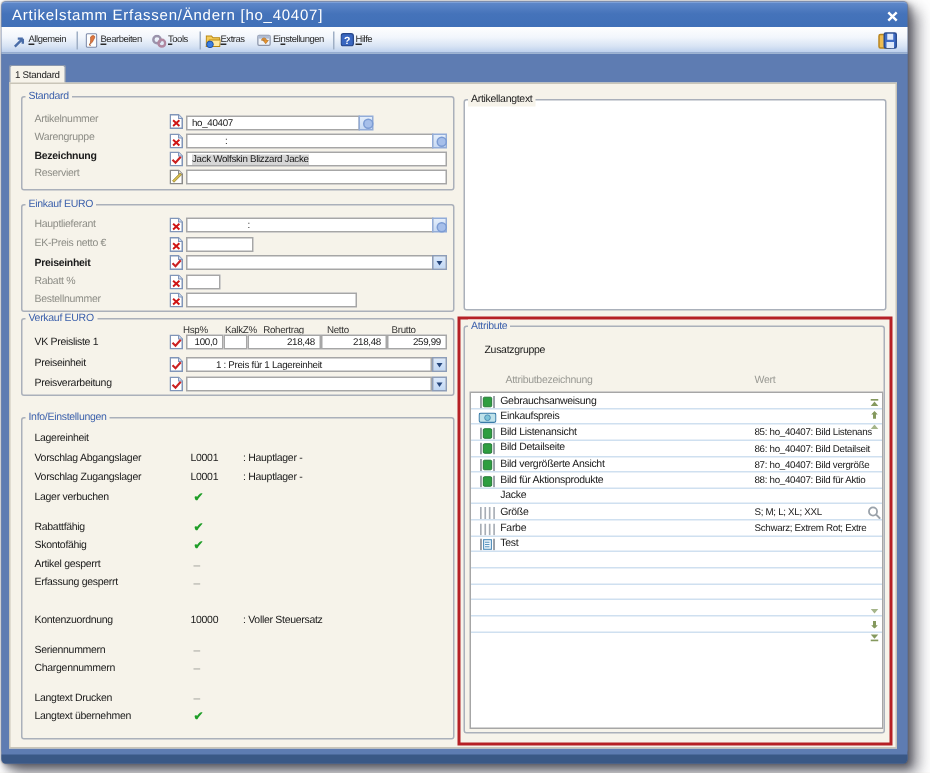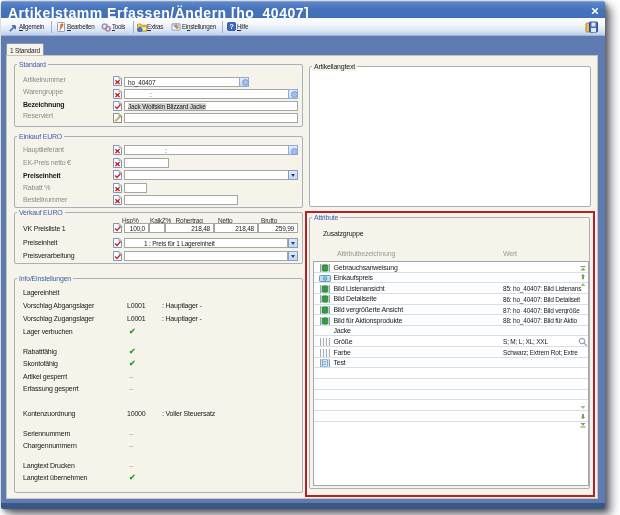--- a/index.html
+++ b/index.html
@@ -1,19 +1,19 @@
 <!DOCTYPE html>
 <html><head><meta charset="utf-8">
 <style>
 *{margin:0;padding:0;box-sizing:border-box}
 html,body{width:620px;height:515px;background:#fff;font-family:"Liberation Sans",sans-serif;overflow:hidden;-webkit-font-smoothing:antialiased}
 .abs{position:absolute}
 #win{position:absolute;left:1px;top:1px;width:604px;height:508px;background:#5e7cb2;border-radius:3px;box-shadow:6px 6px 10px rgba(75,75,85,.75),2px 2px 4px rgba(70,70,80,.6),0 0 1px rgba(60,60,70,.5)}
 #tbar{position:absolute;left:0;top:0;width:604px;height:17px;background:linear-gradient(#5e87c9 0%,#4573ba 45%,#4070b8 100%);border-radius:3px 3px 0 0;border-top:1px solid #7da0d8}
-#tbar .tt{position:absolute;left:7px;top:2.5px;font-size:14px;font-weight:bold;color:#fff;letter-spacing:.5px}
+#tbar .tt{position:absolute;left:7px;top:2.5px;font-size:10px;font-weight:normal;color:#fff;letter-spacing:.5px}
 #mbar{position:absolute;left:0;top:17px;width:604px;height:18px;background:linear-gradient(#fefefe 0%,#f2f6fc 40%,#d8e4f4 75%,#bccfec 100%);border-bottom:1px solid #9fb4d2}
 .mi{position:absolute;top:5px;font-size:6.3px;letter-spacing:-.3px;color:#2a2a2a;white-space:nowrap}
 .mi u{text-decoration:underline}
 .msep{position:absolute;top:3px;width:1px;height:12px;background:#9fafc5}
 #band{position:absolute;left:0;top:35px;width:604px;height:467px;background:#5e7cb2;border-radius:0 0 3px 3px}
 #navybot{position:absolute;left:0;top:502px;width:604px;height:6px;background:#3a5886;border-radius:0 0 3px 3px}
 #tab{position:absolute;left:5px;top:42px;width:38px;height:13px;background:#f6f3ea;border:1px solid #8a97ad;border-bottom:none;border-radius:2px 2px 0 0;font-size:6.5px;letter-spacing:-.2px;color:#222;padding:2.5px 0 0 3px;white-space:nowrap}
 #page{position:absolute;left:5px;top:54px;width:592px;height:444px;background:#f6f3ea;border:1px solid #c9c5b8}
 
 .gb{position:absolute;border:1px solid #aab0ba;border-radius:2px}

